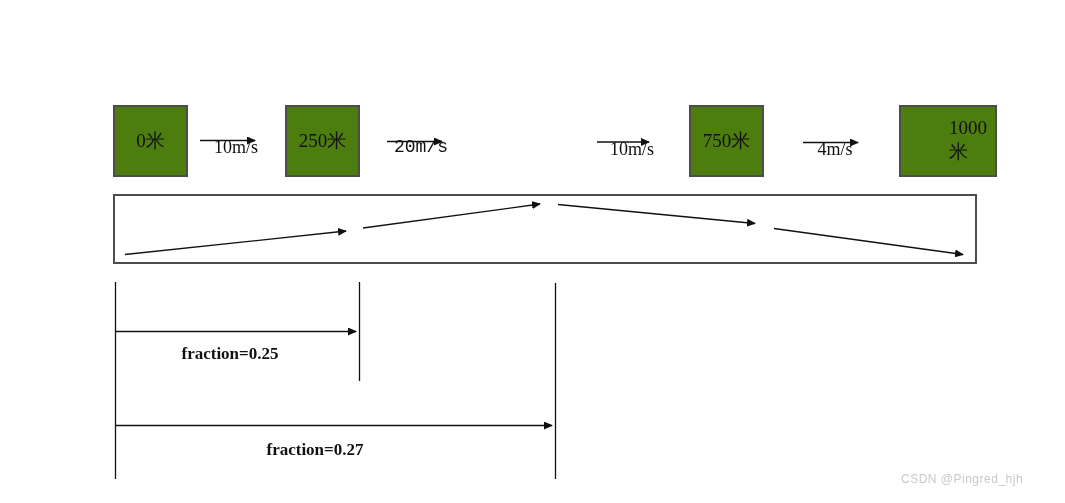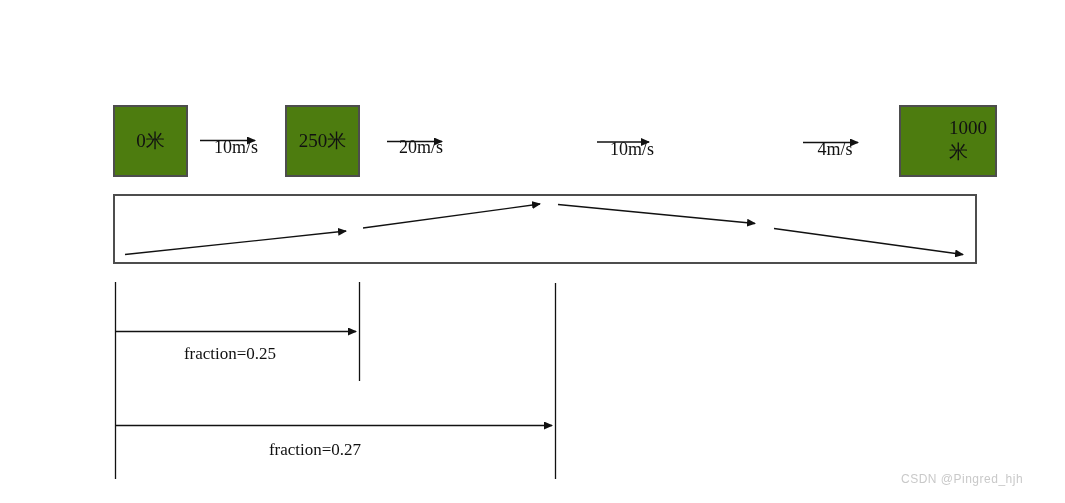--- a/index.html
+++ b/index.html
@@ -36,21 +36,21 @@
   .pos-box.b4 { left: 899px; width: 98px; padding-left: 48px; }
   .speed-label {
     position: absolute;
     top: 109px;
     transform: translateX(-50%);
     font-size: 18px;
     white-space: nowrap;
     margin-top: 28px;
   }
   .speed-label.s0 { left: 236px; }
-  .speed-label.s1 { left: 421px; }
+  .speed-label.s1 { left: 421px; font-family: Liberation Mono, monospace; }
   .speed-label.s2 { left: 632px; top: 111px; }
   .speed-label.s3 { left: 835px; top: 111px; }
   .track-rect {
     position: absolute;
     left: 113px;
     top: 194px;
     width: 864px;
     height: 70px;
     border: 2px solid #4d4d4d;
     box-sizing: border-box;
@@ -61,20 +61,21 @@
     left: 0;
     top: 0;
     width: 1065px;
     height: 503px;
   }
   .fraction-label {
     position: absolute;
     transform: translateX(-50%);
     font-size: 17px;
     white-space: nowrap;
+    font-weight: bold;
   }
   .fraction-label.f0 { left: 230px; top: 344px; }
   .fraction-label.f1 { left: 315px; top: 440px; }
   .watermark {
     position: absolute;
     left: 901px;
     top: 472px;
     font-family: "Liberation Sans", "DejaVu Sans", sans-serif;
     font-size: 12px;
     color: #c9c9c9;
@@ -82,20 +83,21 @@
     white-space: nowrap;
   }
 </style>
 </head>
 <body>
 
 <div class="stage">
 
   <div class="pos-box b0">0米</div>
   <div class="pos-box b1">250米</div>
+  <div class="pos-box b3">750米</div>
   <div class="pos-box b4">1000米</div>
 
   <div class="speed-label s0">10m/s</div>
   <div class="speed-label s1">20m/s</div>
   <div class="speed-label s2">10m/s</div>
   <div class="speed-label s3">4m/s</div>
 
   <div class="track-rect"></div>
 
   <svg class="overlay" width="1065" height="503" viewBox="0 0 1065 503" xmlns="http://www.w3.org/2000/svg">

